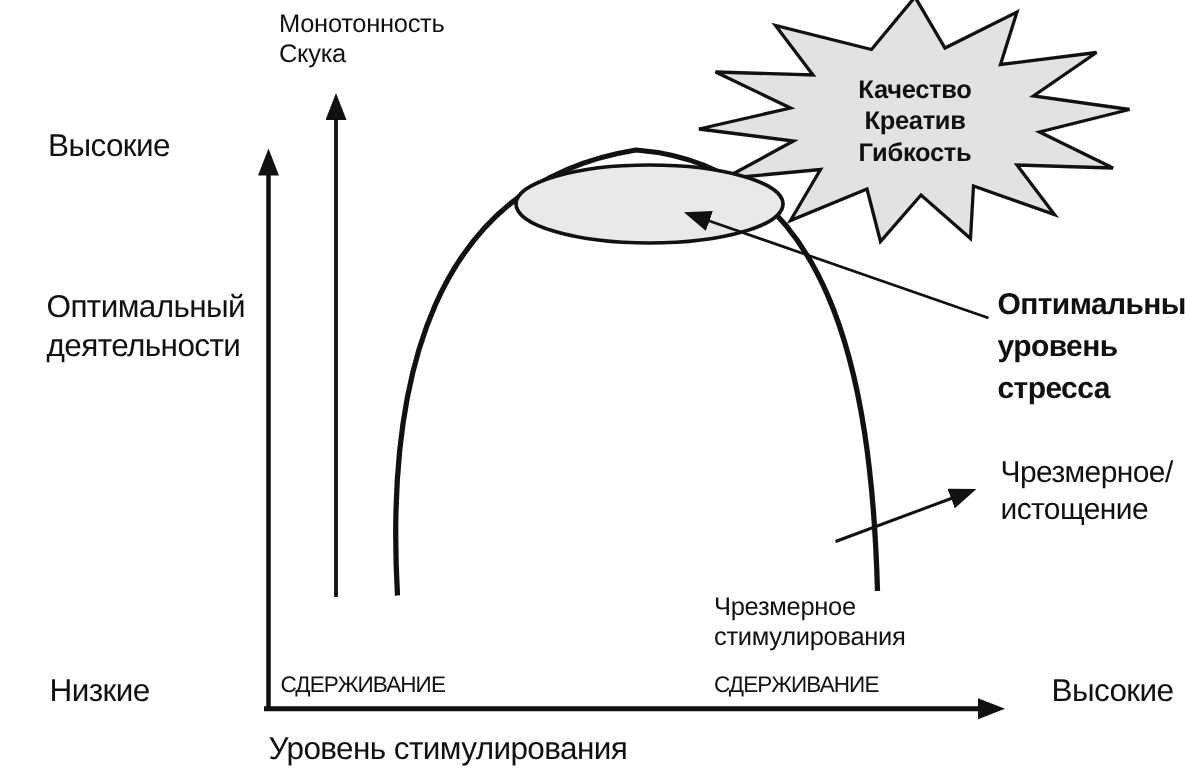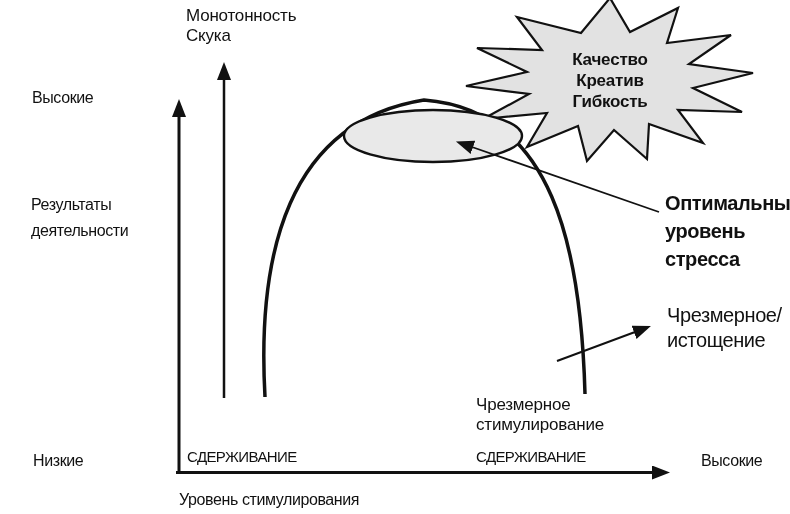--- a/index.html
+++ b/index.html
@@ -20,21 +20,21 @@
     position: absolute;
     left: 0; top: 0;
   }
   .label {
     position: absolute;
     white-space: pre-line;
     color: #111111;
     letter-spacing: -0.2px;
   }
   .lbl-sm   { font-size: 17px; line-height: 20px; }
-  .lbl-md   { font-size: 16px; line-height: 26px; letter-spacing: -0.4px; }
+  .lbl-md   { font-size: 21px; line-height: 26px; letter-spacing: -0.4px; }
   .lbl-caps { font-size: 15px; line-height: 24px; letter-spacing: -0.6px; }
 
   .monotony-label     { left: 157px; top: 6px; }
   .y-max-label        { left: 3px;   top: 85px; }
   .y-axis-title       { left: 2px;   top: 192px; }
   .y-min-label        { left: 4px;   top: 448px; }
   .under-stim-label   { left: 158px; top: 395px; }
   .containment-left   { left: 158px; top: 445px; }
   .over-stim-label    { left: 447px; top: 395px; }
   .containment-right  { left: 447px; top: 445px; }
@@ -84,30 +84,30 @@
     <line x1="630" y1="212" x2="443" y2="147" stroke="#111111" stroke-width="1.8" marker-end="url(#ah)"></line>
 
     <line x1="528" y1="361" x2="606" y2="332" stroke="#111111" stroke-width="2" marker-end="url(#ah)"></line>
   </svg>
 
   <div class="label lbl-sm monotony-label">Монотонность
 Скука</div>
 
   <div class="label lbl-md y-max-label">Высокие</div>
 
-  <div class="label lbl-md y-axis-title">Результаты
+  <div class="label lbl-md y-axis-title">Оптимальный
 деятельности</div>
 
   <div class="label lbl-md y-min-label">Низкие</div>
 
 
   <div class="label lbl-caps containment-left">СДЕРЖИВАНИЕ</div>
 
   <div class="label lbl-sm over-stim-label">Чрезмерное
-стимулирование</div>
+стимулирования</div>
 
   <div class="label lbl-caps containment-right">СДЕРЖИВАНИЕ</div>
 
   <div class="label lbl-md x-max-label">Высокие</div>
 
   <div class="label lbl-md x-axis-title">Уровень стимулирования</div>
 
   <div class="label starburst-label">Качество
 Креатив
 Гибкость</div>

